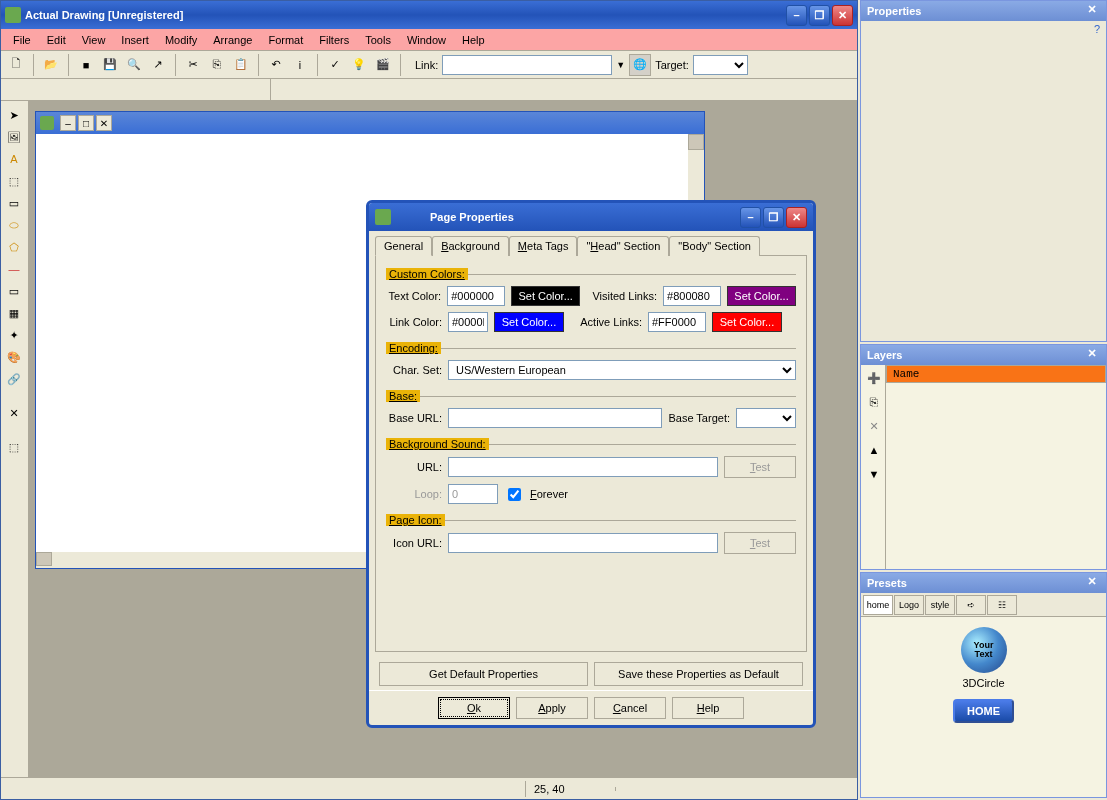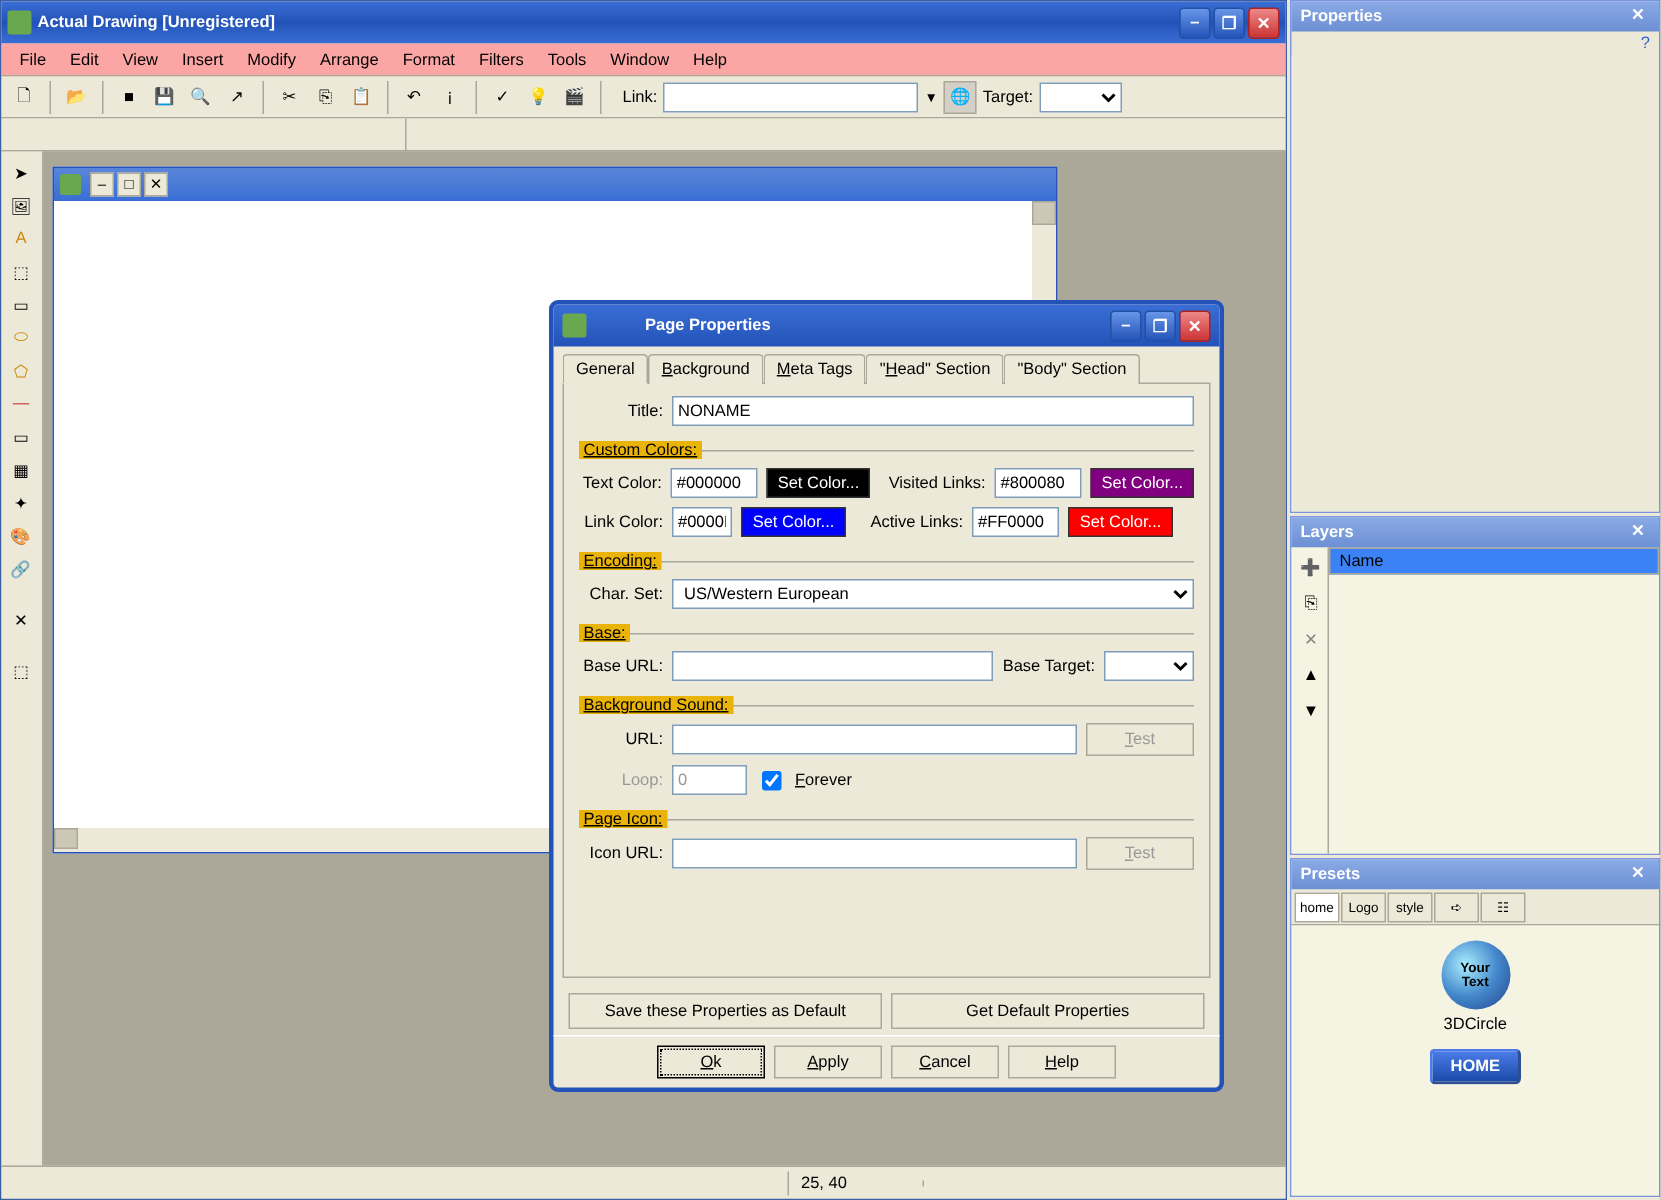--- a/index.html
+++ b/index.html
@@ -70,21 +70,21 @@
 .panel { position:absolute; right:0; background:#ece9d8; border:1px solid #7a96df; display:flex; flex-direction:column; }
 .panel .ptitle { height:20px; background:linear-gradient(to bottom,#8aaae5,#6d8fd4); color:#fff; font-weight:bold; padding:2px 6px; display:flex; align-items:center; }
 .panel .ptitle .pt { flex:1; }
 .panel .ptitle .px { width:16px; height:16px; color:#fff; cursor:pointer; text-align:center; }
 .panel .pbody { flex:1; background:#f5f3e2; position:relative; }
 
 .layers-body { display:flex; }
 .layer-icons { width:24px; display:flex; flex-direction:column; gap:6px; padding:4px; }
 .layer-icons div { width:18px; height:18px; display:flex; align-items:center; justify-content:center; cursor:pointer; }
 .layer-list { flex:1; border-left:1px solid #aca899; }
-.layer-list .header { background:#3b82f6; border:1px solid #aca899; padding:2px 6px; }
+.layer-list .header { background:#f97316; border:1px solid #aca899; padding:2px 6px;font-family:Liberation Mono, monospace; }
 
 .presets-tabs { height:24px; background:#ece9d8; display:flex; gap:0; padding:2px; border-bottom:1px solid #aca899; }
 .preset-tab { width:30px; height:20px; border:1px solid #aca899; display:flex; align-items:center; justify-content:center; font-size:9px; cursor:pointer; margin-right:1px; }
 .preset-tab.active { background:#fff; }
 .preset-item { text-align:center; margin:10px 0; }
 .preset-circle { width:46px; height:46px; border-radius:50%; background:radial-gradient(circle at 35% 35%,#aef,#48c,#248); display:flex; align-items:center; justify-content:center; margin:0 auto 4px auto; color:#000; font-size:9px; font-weight:bold; line-height:1; }
 .preset-home { display:inline-block; padding:4px 12px; background:linear-gradient(to bottom,#4a7be8,#1a4ba8); color:#fff; font-weight:bold; border:2px outset #4a7be8; border-radius:4px; }
 
 </style>
 </head>
@@ -204,24 +204,20 @@
     </div>
   </div>
   <div class="tabs">
     <div class="tab active">General</div>
     <div class="tab"><span class="u">B</span>ackground</div>
     <div class="tab"><span class="u">M</span>eta Tags</div>
     <div class="tab">"<span class="u">H</span>ead" Section</div>
     <div class="tab">"Body" Section</div>
   </div>
   <div class="tab-body">
-    <div class="row">
-      <label style="width:56px">Title:</label>
-      <input type="text" style="flex: 1 1 0%;" value="NONAME">
-    </div>
     <div class="group-label"><span>Custom Colors:</span></div>
     <div class="row">
       <label style="width:56px">Text Color:</label>
       <input type="text" style="width: 58px;" value="#000000">
       <div class="setcolor" style="background:#000000">Set Color...</div>
       <label style="width:72px;text-align:right">Visited Links:</label>
       <input type="text" style="width: 58px;" value="#800080">
       <div class="setcolor" style="background:#800080">Set Color...</div>
     </div>
     <div class="row">
@@ -257,22 +253,22 @@
       <label><span class="u">F</span>orever</label>
     </div>
     <div class="group-label"><span>Page Icon:</span></div>
     <div class="row">
       <label style="width:56px">Icon URL:</label>
       <input type="text" style="flex: 1 1 0%;">
       <button class="btn" disabled=""><span class="u">T</span>est</button>
     </div>
   </div>
   <div style="display:flex;gap:6px;padding:4px 10px">
+    <button class="wide-btn">Get Default Properties</button>
     <button class="wide-btn">Save these Properties as Default</button>
-    <button class="wide-btn">Get Default Properties</button>
   </div>
   <div class="dlg-buttons">
     <button class="btn" style="border:1px solid #000;outline:1px dotted #000;outline-offset:-3px"><span class="u">O</span>k</button>
     <button class="btn"><span class="u">A</span>pply</button>
     <button class="btn"><span class="u">C</span>ancel</button>
     <button class="btn"><span class="u">H</span>elp</button>
   </div>
 </div>
 
 <div class="panel" style="top:0;width:247px;height:342px">

